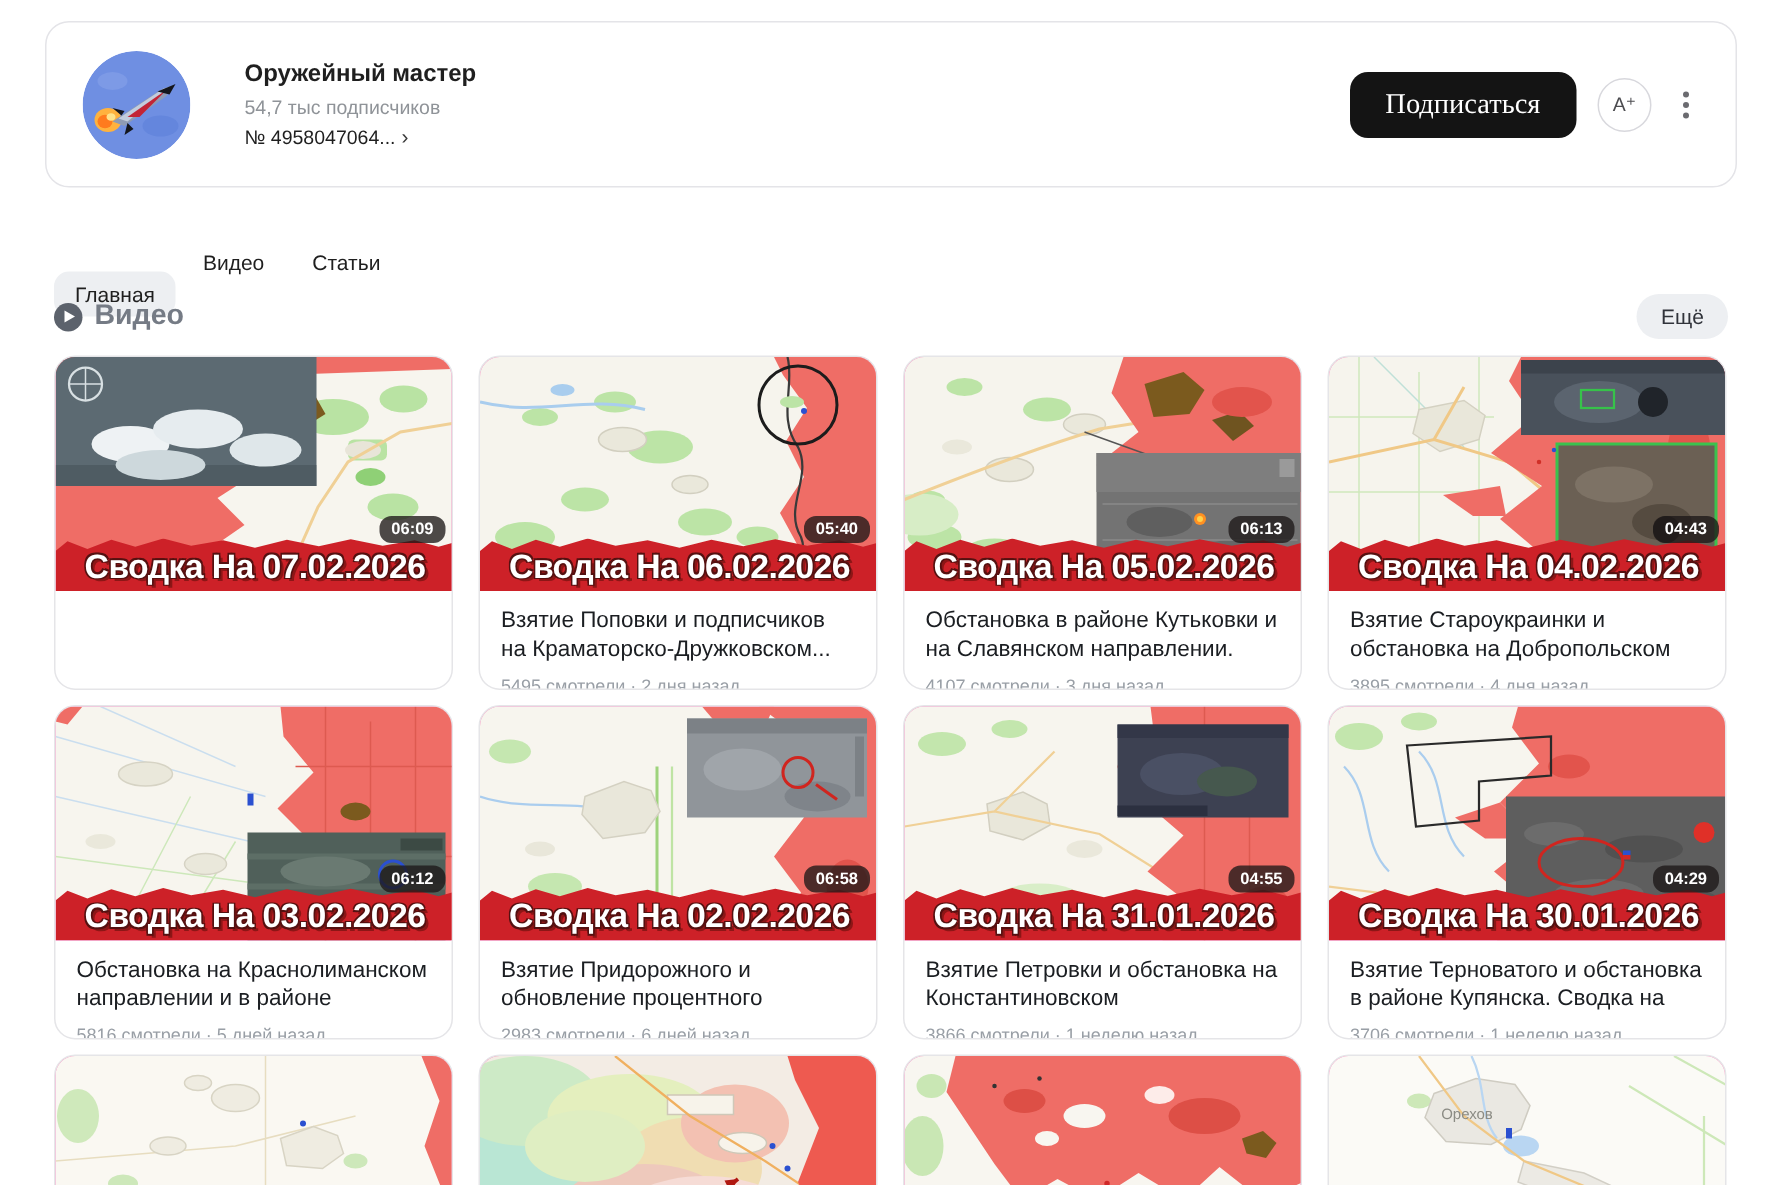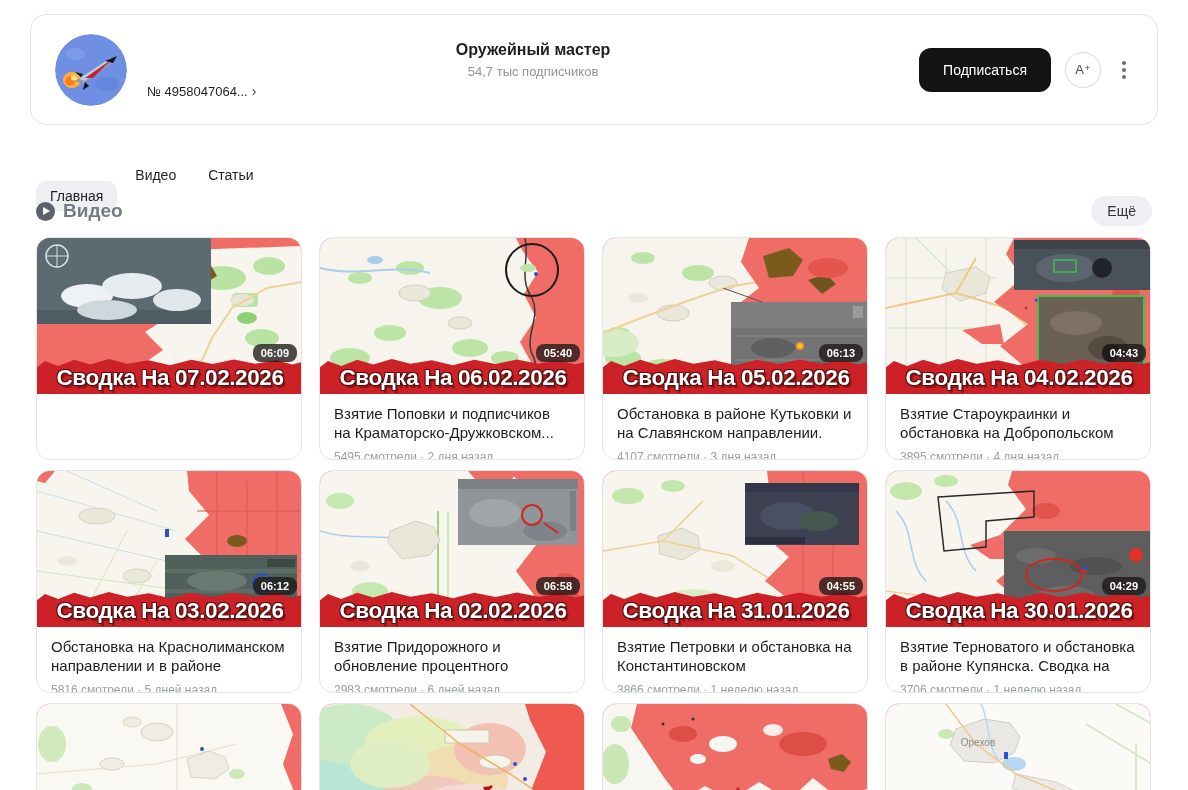--- a/index.html
+++ b/index.html
@@ -9,30 +9,30 @@
     background:#fff; font-family:"Liberation Sans","DejaVu Sans",sans-serif;
     color:#1c1f23;
   }
   
   .channel-card {
     position:absolute; left:30px; top:14px; width:1128px; height:111px;
     border:1px solid #e4e4e8; border-radius:16px; background:#fff;
     display:flex; align-items:center; padding:0 24px;
   }
   .avatar { width:72px; height:72px; border-radius:50%; overflow:hidden; flex:0 0 auto; }
-  .ch-info { margin-left:20px; flex:1;text-align:center; }
+  .ch-info { margin-left:36px; flex:1; }
   .ch-name { font-size:16px; font-weight:bold; color:#1f1f1f; }
   .ch-subs { font-size:13px; color:#8f9398; margin-top:5px; }
   .ch-id   { font-size:13px; color:#1f1f1f; margin-top:5px; display:flex; align-items:center; gap:4px; cursor:pointer; }
   .chev    { font-size:14px; color:#3a3a3a; line-height:1; }
   .ch-actions { display:flex; align-items:center; gap:14px; }
   .subscribe-btn {
     background:#141414; color:#fff; border:none; border-radius:12px;
-    height:44px; padding:0 24px; font-size:14px; font-weight:500;
-    font-family:Liberation Sans, sans-serif; cursor:pointer;
+    height:44px; padding:0 24px; font-size:19px; font-weight:500;
+    font-family:Liberation Serif, serif; cursor:pointer;
   }
   .aplus-btn {
     width:36px; height:36px; border-radius:50%; border:1px solid #d8d8dd;
     background:#fff; color:#4c4c50; font-size:13px; font-family:inherit; cursor:pointer;
   }
   .kebab { width:18px; height:36px; display:flex; flex-direction:column; align-items:center; justify-content:center; gap:3px; cursor:pointer; }
   .kebab i { width:4px; height:4px; border-radius:50%; background:#6b6b70; }
   
   .tabs { position:absolute; left:36px; top:139px; display:flex; align-items:center; gap:4px; }
   .tab { font-size:14px; color:#1f1f1f; padding:7px 14px; border-radius:10px; cursor:pointer; }

